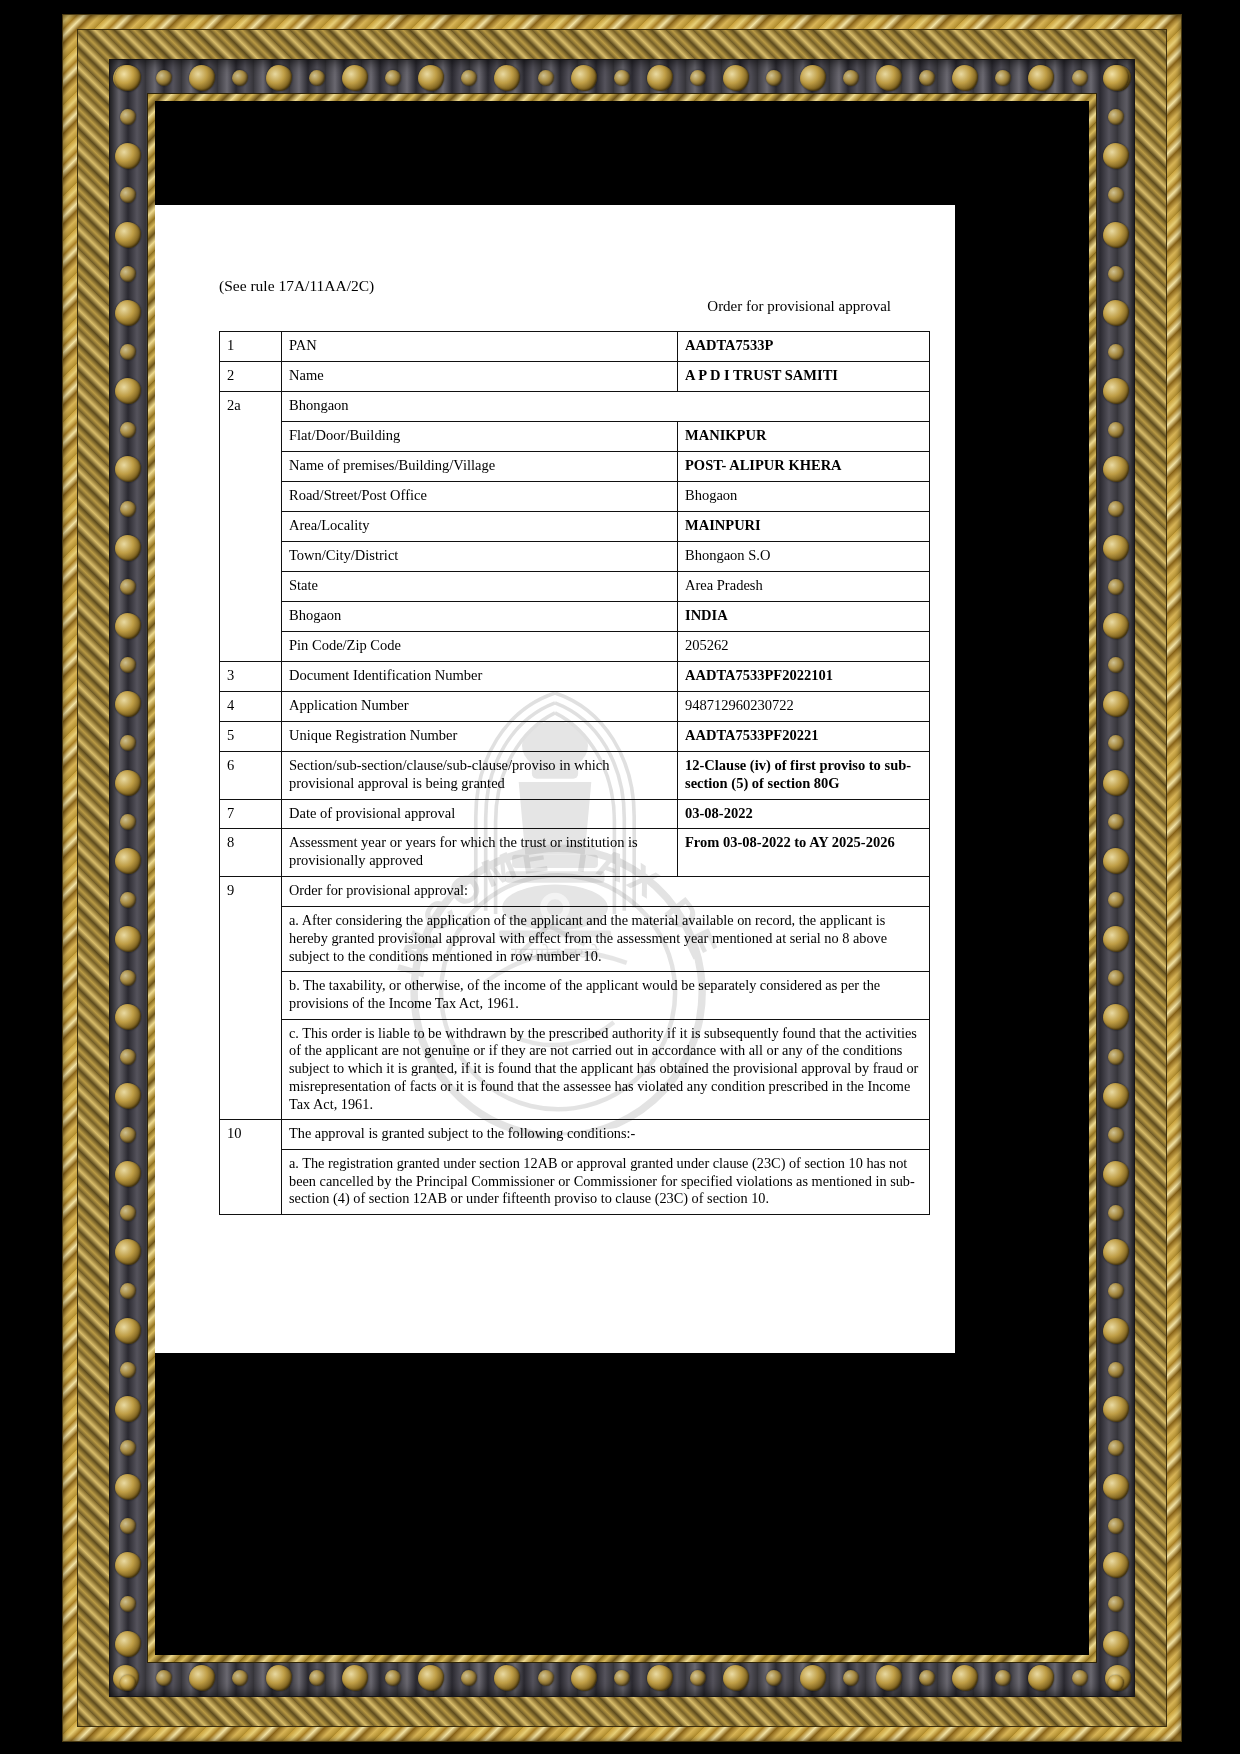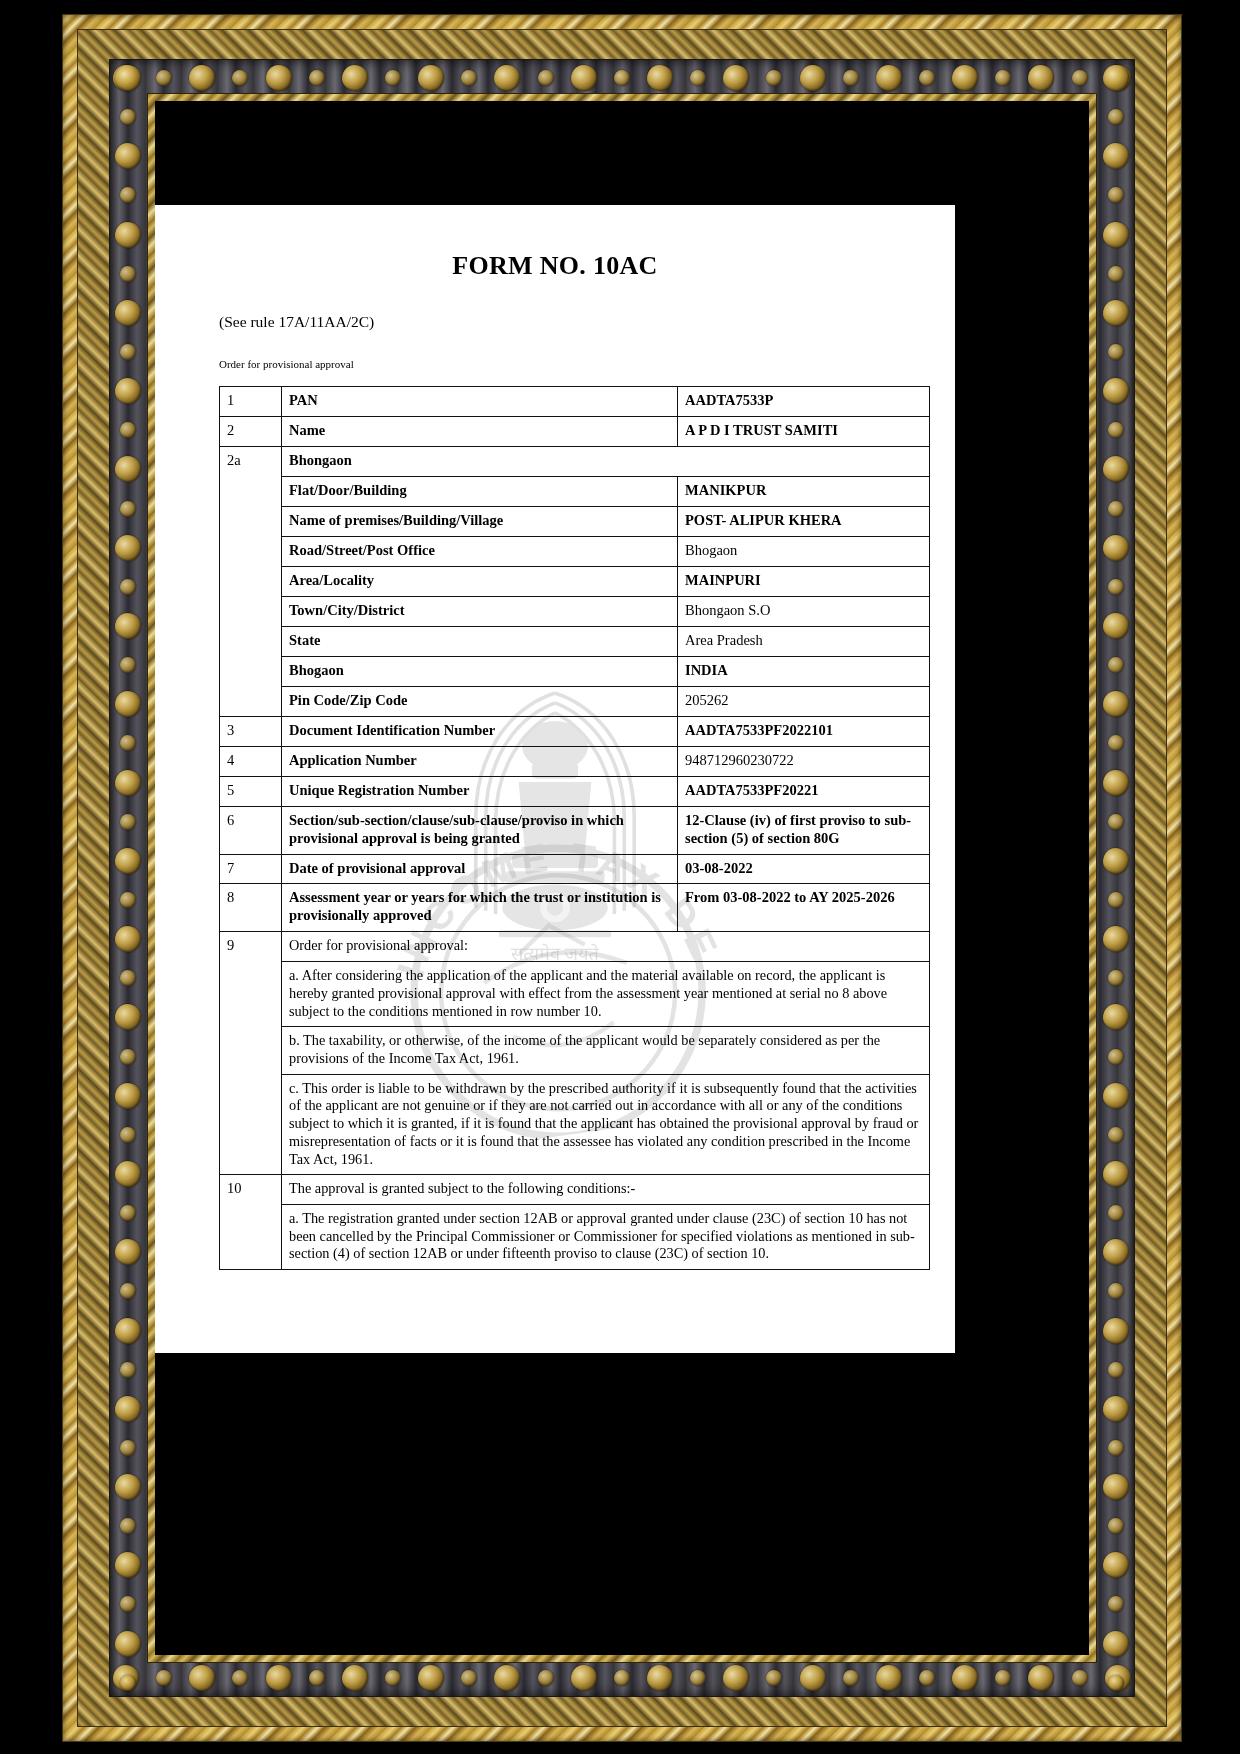--- a/index.html
+++ b/index.html
@@ -123,41 +123,41 @@
     font-size: 26px;
     letter-spacing: .3px;
     margin-top: 6px;
   }
   .rule-line {
     text-align: left;
     font-size: 15.5px;
     margin-top: 32px;
   }
   .order-line {
-    text-align: left;
-    font-size: 11px;
-    margin-top: 27px;
+    text-align: right;
+    font-size: 15px;
+    margin-top: 3px;
     margin-bottom: 16px;
   }
 
   table.form {
     width: 100%;
     border-collapse: collapse;
     table-layout: fixed;
     font-size: 14.5px;
   }
   table.form td {
     border: 1px solid #111;
     padding: 5px 7px 6px 7px;
     vertical-align: top;
     line-height: 1.24;
     background: transparent;
   }
   td.c-num   { width: 62px; }
-  td.c-label { width: 396px; font-weight: bold; }
+  td.c-label { width: 396px; }
   td.c-val   { width: 252px; font-weight: bold; }
   td.c-val.plain { font-weight: normal; }
   td.para { font-size: 14.3px; line-height: 1.3; margin-top: 20px; }
 </style>
 </head>
 <body>
 
 <div class="frame-outer">
   <div class="frame-bevel-a"></div>
   <div class="frame-dark"></div>
@@ -349,21 +349,20 @@
       <textPath href="#arcTop" startOffset="8%">INCOME TAX DEPARTMENT</textPath>
     </text>
     <g stroke="#9a9a9a" stroke-width="3" fill="none" opacity=".9">
       <path d="M82 112 q48 -26 96 0"></path>
       <path d="M96 150 q34 20 68 0"></path>
       <path d="M108 96 l22 -16 22 16"></path>
     </g>
   </svg>
 
   <div class="doc-inner">
-    <div class="form-title">FORM NO. 10AC</div>
     <div class="rule-line">(See rule 17A/11AA/2C)</div>
     <div class="order-line">Order for provisional approval</div>
 
     <table class="form">
       <tbody id="tbody-main">
           <tr>
             <td class="c-num">1</td>
             <td class="c-label">PAN</td>
             <td class="c-val">AADTA7533P</td>
           </tr>

